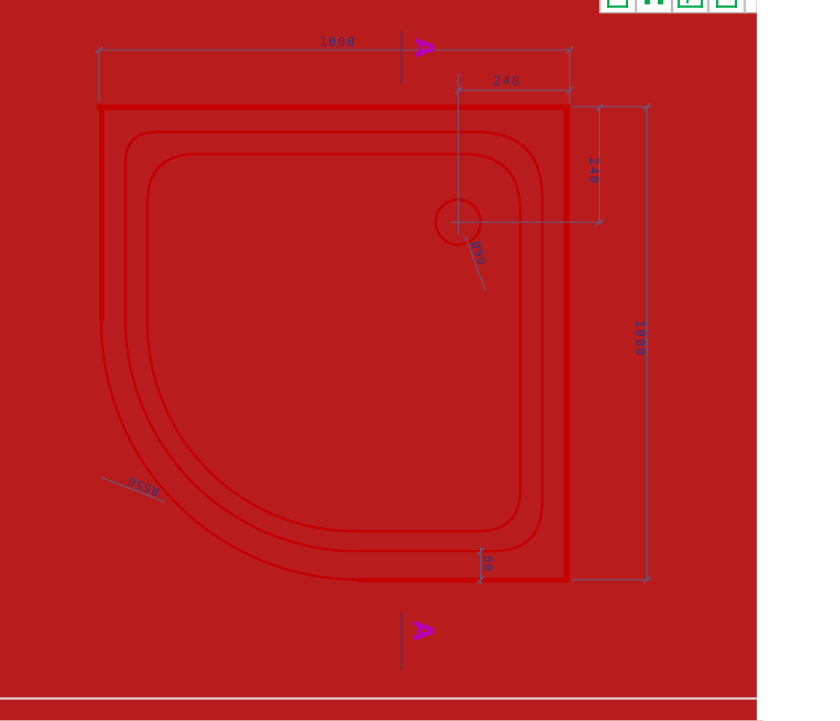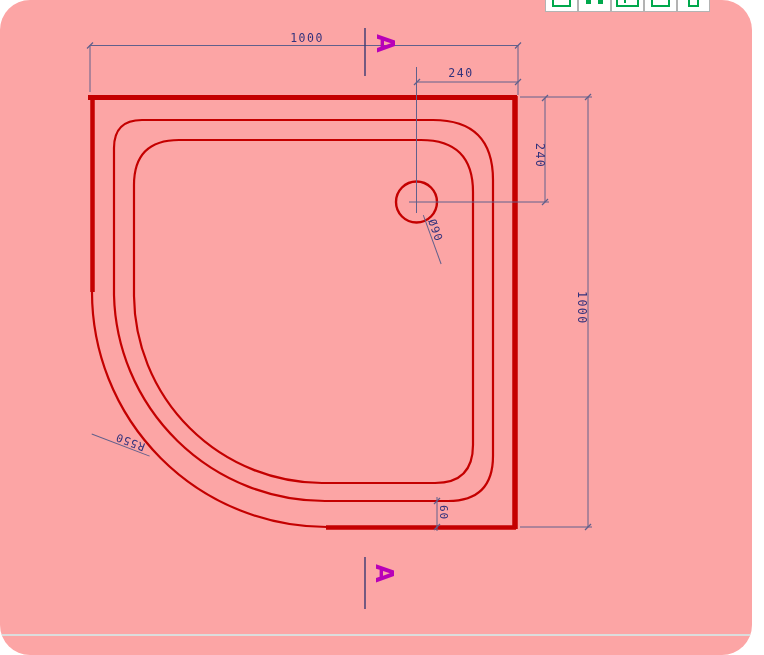--- a/index.html
+++ b/index.html
@@ -1,17 +1,17 @@
 <!DOCTYPE html>
 <html><head>
 <meta charset="utf-8">
 <style>
   html,body{margin:0;padding:0;background:#ffffff;}
-  .canvas{position:relative;width:752px;height:655px;background:#fca5a5;overflow:hidden;
-          font-family:"DejaVu Sans Mono", monospace;border-radius:30px;}
+  .canvas{position:relative;width:688px;height:655px;background:#b91c1c;overflow:hidden;
+          font-family:"DejaVu Sans Mono", monospace;}
   
   .toolbar{position:absolute;top:0;left:545px;display:flex;}
   .tb-btn{width:33px;height:12px;box-sizing:border-box;background:#fff;
           border:1px solid #b3b3b3;border-top:none;display:flex;justify-content:center;
           overflow:hidden;cursor:pointer;}
   .frag{margin-top:0;}
   .frag-u{width:15px;height:7px;border:2px solid #00a84c;border-top:none;margin-top:-2px;}
   .frag-dots{display:flex;gap:7px;margin-top:0;}
   .frag-dots i{display:block;width:5px;height:4px;background:#00a84c;}
   .frag-table{width:19px;height:7px;border:2px solid #00a84c;border-top:none;margin-top:-2px;position:relative;}

